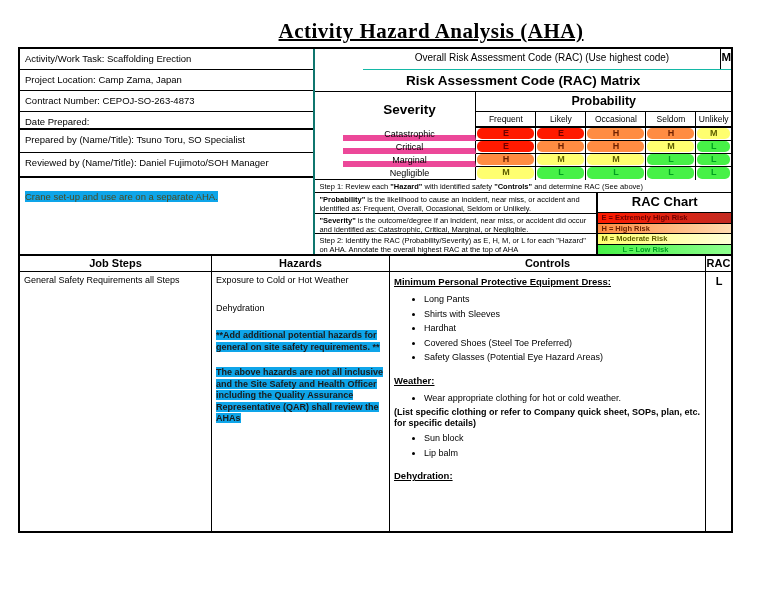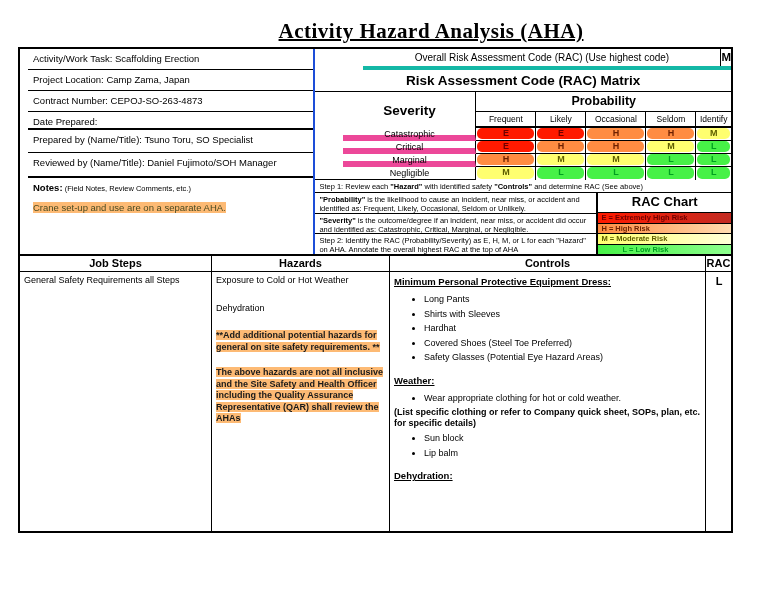--- a/index.html
+++ b/index.html
@@ -16,30 +16,30 @@
   }
   .title span { text-decoration:underline; text-decoration-thickness:2px; }
 
   .aha-table {
     position:absolute; left:18px; top:47px; width:715px; height:486px;
     border:2px solid #000; display:flex; flex-direction:column; background:#fff;
   }
 
   
   .top { height:207px; display:flex; border-bottom:2px solid #000; }
-  .top-left { width:324px; border-right:2px solid #1d4ed8; display:flex; flex-direction:column;padding-left:8px; }
+  .top-left { width:324px; border-right:2px solid #0f766e; display:flex; flex-direction:column; }
   .field { border-bottom:1px solid #000; font-size:9.5px; padding:4px 2px 0 5px; }
   .field.th { border-bottom-width:2px; }
   .notes-cell { flex:1; font-size:9.5px; padding:4px 2px 0 5px; }
   .notes-sub { font-size:7.5px; }
   .notes-hl { margin-top:9px; font-size:9.5px; color:#4a4a20; }
-  .hl { background:#fdba74; }
+  .hl { background:#0ea5e9; }
 
   .top-right { flex:1; display:flex; flex-direction:column; }
-  .overall-row { height:22px; display:flex; border-bottom:4px solid #14b8a6;margin-left:48px; }
+  .overall-row { height:22px; display:flex; border-bottom:1px solid #14b8a6;margin-left:48px; }
   .overall-label { width:358px; border-right:1px solid #000; text-align:center; font-size:10px; line-height:17px; }
   .overall-value { flex:1; text-align:center; font-weight:bold; font-size:11.5px; line-height:17px; }
   .matrix-title { height:22px; border-bottom:1px solid #000; text-align:center; font-weight:bold; font-size:13.5px; line-height:21px; }
 
   .matrix {
     display:grid; height:88px;
     grid-template-columns:133px 60px 50px 60px 50px 1fr;
     grid-template-rows:20px 16px 13px 13px 13px 13px;
     border-bottom:1px solid #000;
     padding-left:28px;
@@ -100,41 +100,40 @@
 
   <div class="top">
     <div class="top-left">
       <div class="field" style="height:21px">Activity/Work Task: Scaffolding Erection</div>
       <div class="field" style="height:21px">Project Location: Camp Zama, Japan</div>
       <div class="field" style="height:21px">Contract Number: CEPOJ-SO-263-4873</div>
       <div class="field th" style="height:18px">Date Prepared:</div>
       <div class="field" style="height:23px">Prepared by (Name/Title): Tsuno Toru, SO Specialist</div>
       <div class="field th" style="height:25px">Reviewed by (Name/Title): Daniel Fujimoto/SOH Manager</div>
       <div class="notes-cell">
-        <div><b>Notes:</b><span class="notes-sub"> (Field Notes, Review Comments, etc.)</span></div>
         <div class="notes-hl"><span class="hl">Crane set-up and use are on a separate AHA.</span></div>
       </div>
     </div>
 
     <div class="top-right">
       <div class="overall-row">
         <div class="overall-label">Overall Risk Assessment Code (RAC)  (Use highest code)</div>
         <div class="overall-value">M</div>
       </div>
       <div class="matrix-title">Risk Assessment Code (RAC) Matrix</div>
 
       <div class="matrix">
         <div class="m-sev" style="grid-area:1/1/3/2">Severity</div>
         <div class="m-prob no-r" style="grid-area:1/2/2/7">Probability</div>
 
         <div class="m-colhead" style="grid-area:2/2">Frequent</div>
         <div class="m-colhead" style="grid-area:2/3">Likely</div>
         <div class="m-colhead" style="grid-area:2/4">Occasional</div>
         <div class="m-colhead" style="grid-area:2/5">Seldom</div>
-        <div class="m-colhead no-r" style="grid-area:2/6">Identify</div>
+        <div class="m-colhead no-r" style="grid-area:2/6">Unlikely</div>
 
         <div class="m-rowlabel" style="grid-area:3/1">Catastrophic</div>
         <div class="m-cell" style="grid-area:3/2">
             <span class="pill" style="background: rgb(255, 26, 0); color: rgb(110, 0, 0);">E</span>
           </div>
         <div class="m-cell" style="grid-area:3/3">
             <span class="pill" style="background: rgb(255, 26, 0); color: rgb(110, 0, 0);">E</span>
           </div>
         <div class="m-cell" style="grid-area:3/4">
             <span class="pill" style="background: rgb(255, 140, 66); color: rgb(110, 32, 0);">H</span>
@@ -195,21 +194,21 @@
           </div>
         <div class="m-cell no-r no-b" style="grid-area:6/6">
             <span class="pill" style="background: rgb(71, 241, 71); color: rgb(0, 160, 32);">L</span>
           </div>
       </div>
 
       <div class="step1"><span>Step 1: Review each </span><b>"Hazard"</b><span> with identified safety </span><b>"Controls"</b><span> and determine RAC (See above)</span></div>
 
       <div class="defs">
         <div class="defs-left">
-          <div class="def" style="height:21px"><b>"Probability"</b><span> is the likelihood to cause an incident, near miss, or accident and identified as: Frequent, Likely, Occasional, Seldom or Unlikely.</span></div>
+          <div class="def" style="height:21px"><b>"Probability"</b><span> is the likelihood to cause an incident, near miss, or accident and identified as: Frequent, Overall, Occasional, Seldom or Unlikely.</span></div>
           <div class="def" style="height:20px"><b>"Severity"</b><span> is the outcome/degree if an incident, near miss, or accident did occur and identified as: Catastrophic, Critical, Marginal, or Negligible.</span></div>
           <div class="def">Step 2:  Identify the RAC (Probability/Severity) as E, H, M, or L for each "Hazard" on AHA.  Annotate the overall highest RAC at the top of AHA</div>
         </div>
         <div class="rac-chart">
           <div class="rc-title">RAC Chart</div>
           <div class="rc-row" style="background: linear-gradient(90deg, rgb(255, 26, 0), rgb(194, 43, 34)); color: rgb(110, 0, 0);">E = Extremely High Risk</div>
           <div class="rc-row" style="background: linear-gradient(90deg, rgb(255, 140, 66), rgb(255, 220, 176)); color: rgb(110, 32, 0);">H = High Risk</div>
           <div class="rc-row" style="background: linear-gradient(90deg, rgb(255, 255, 112), rgb(255, 255, 216)); color: rgb(95, 95, 0);">M =  Moderate Risk</div>
           <div class="rc-row" style="background: linear-gradient(90deg, rgb(71, 241, 71), rgb(141, 255, 141)); color: rgb(0, 160, 32); padding-left: 24px;">L = Low Risk</div>
         </div>

